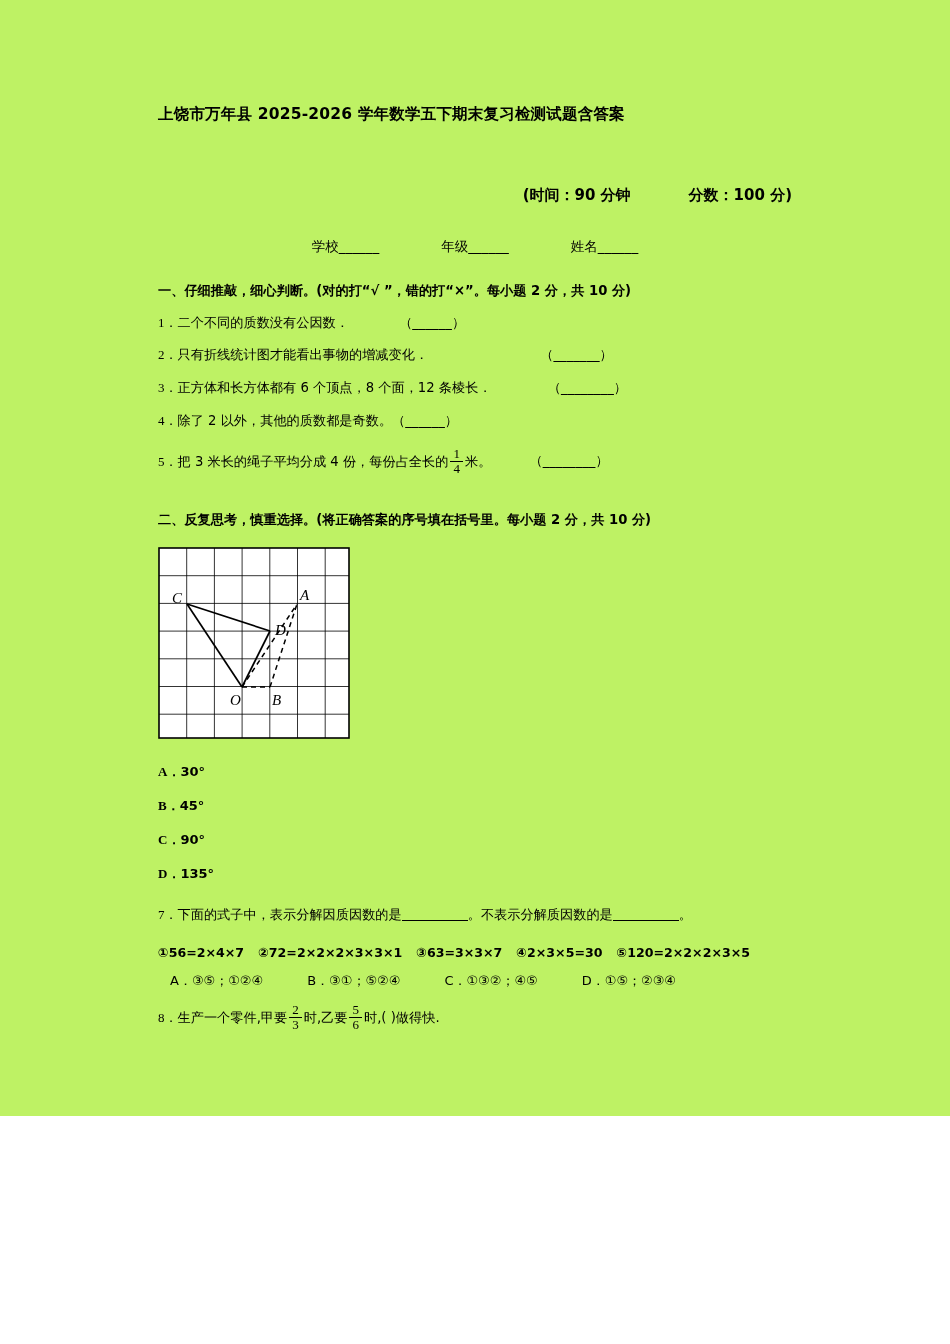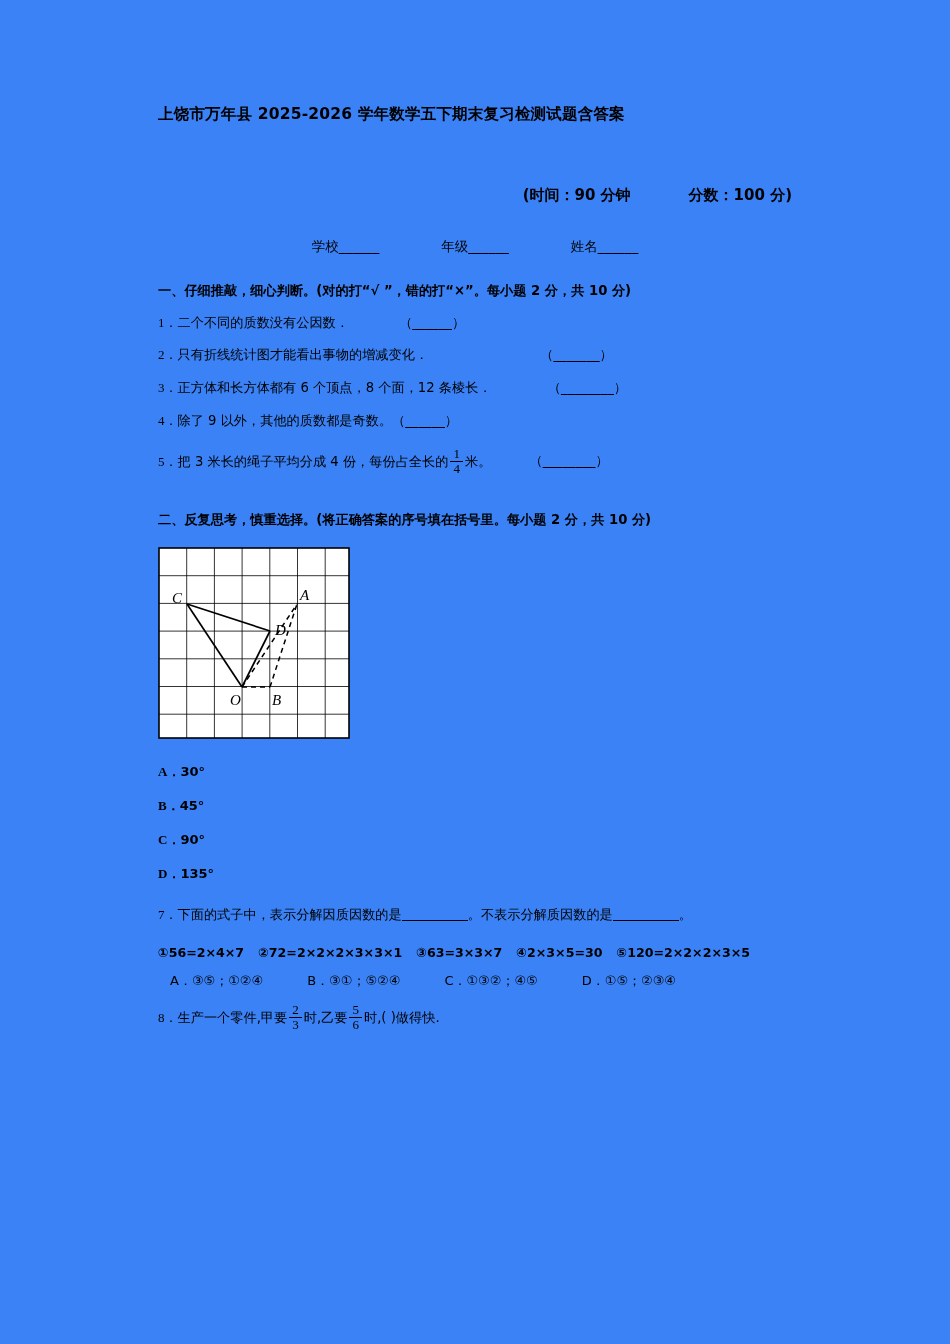--- a/index.html
+++ b/index.html
@@ -7,22 +7,22 @@
     padding: 0;
     background: #ffffff;
   }
   body {
     font-family: "Liberation Sans", sans-serif;
     color: #000000;
   }
   .page {
     position: relative;
     width: 950px;
-    height: 1344px;
-    background: #3b82f6;
+    height: 1116px;
+    background: #bef264;
     overflow: hidden;
   }
   .content {
     position: absolute;
     left: 158px;
     top: 104px;
     width: 634px;
   }
   .doc-title {
     font-family: "DejaVu Sans", sans-serif;
@@ -162,21 +162,21 @@
       <span class="qnum">2．</span><span>只有折线统计图才能看出事物的增减变化．</span>
       <span style="display:inline-block;width:108px"></span><span class="paren-blank">（_______）</span>
     </div>
 
     <div class="q">
       <span class="qnum">3．</span><span>正方体和长方体都有 6 个顶点，8 个面，12 条棱长．</span>
       <span style="display:inline-block;width:52px"></span><span class="paren-blank">（________）</span>
     </div>
 
     <div class="q">
-      <span class="qnum">4．</span><span>除了 9 以外，其他的质数都是奇数。（______）</span>
+      <span class="qnum">4．</span><span>除了 2 以外，其他的质数都是奇数。（______）</span>
     </div>
 
     <div class="q" style="margin-top:16px;">
       <span class="qnum">5．</span><span>把 3 米长的绳子平均分成 4 份，每份占全长的</span><span class="frac"><span class="num">1</span><span class="den">4</span></span><span>米。</span>
       <span style="display:inline-block;width:34px"></span><span class="paren-blank">（________）</span>
     </div>
 
     <div class="section-head" style="margin-top:36px;">二、反复思考，慎重选择。(将正确答案的序号填在括号里。每小题 2 分，共 10 分)</div>
 
 

